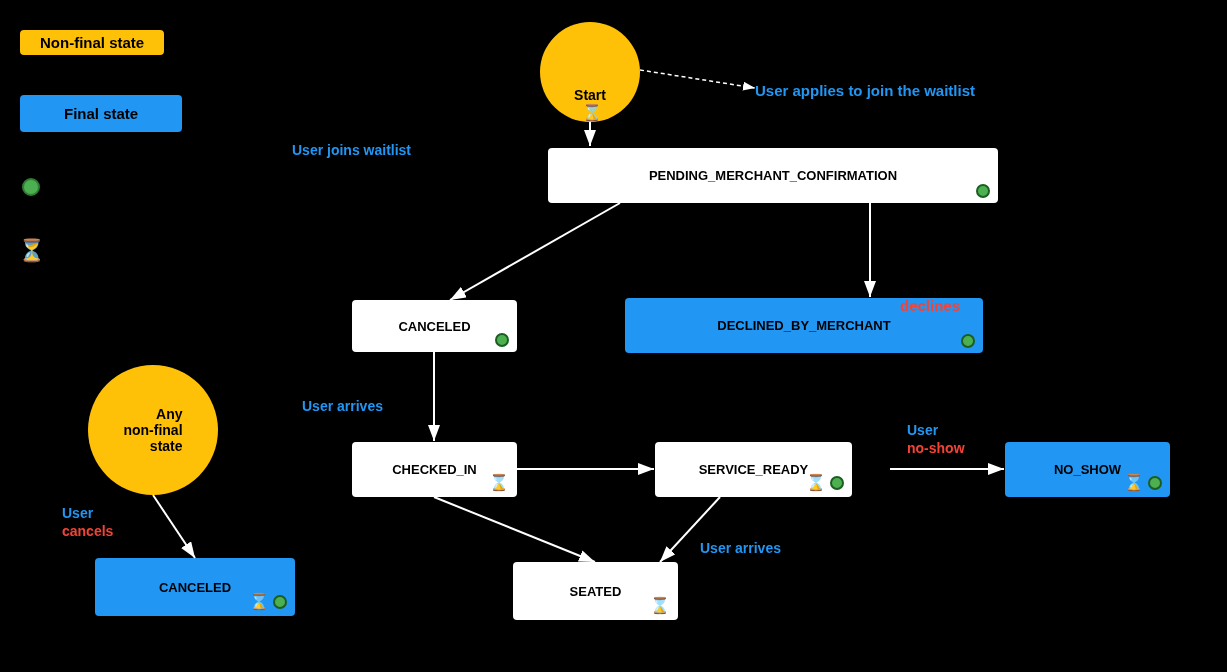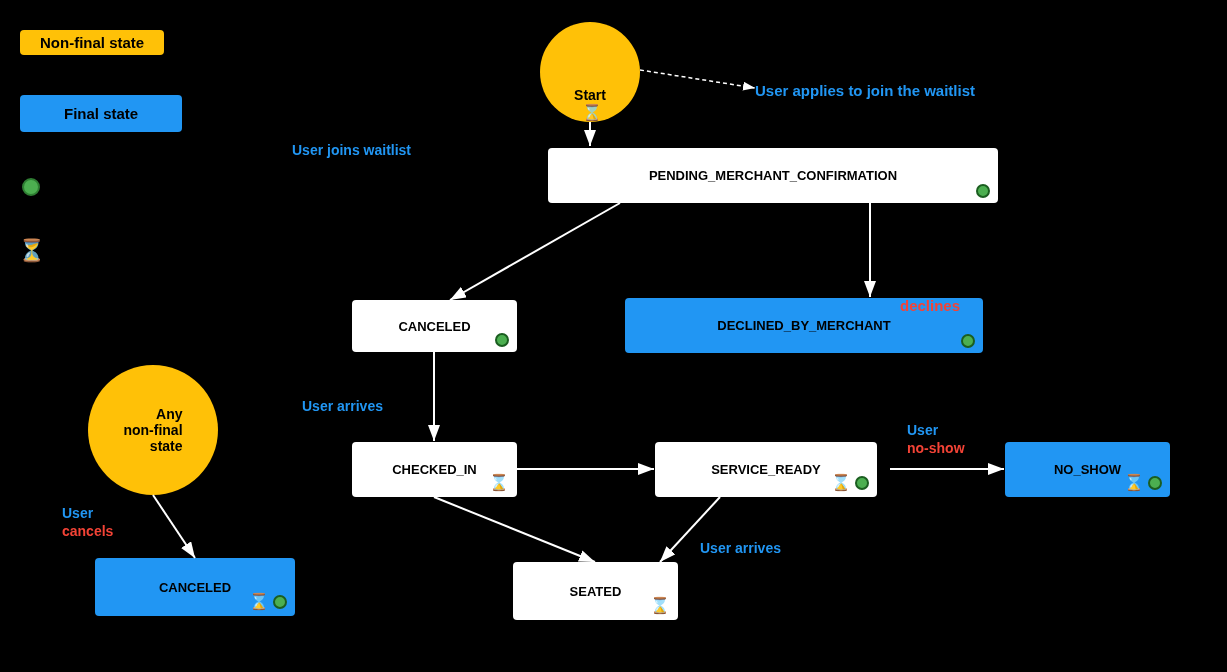--- a/index.html
+++ b/index.html
@@ -178,21 +178,21 @@
   </div>
 </div>
 
 <div class="state-box state-nonfinal" style="left:352px; top:442px; width:165px; height:55px;">
   <span>CHECKED_IN</span>
   <div class="icons-row">
     <span class="icon-hourglass">⌛</span>
   </div>
 </div>
 
-<div class="state-box state-nonfinal" style="left:655px; top:442px; width:222px; height:55px;">
+<div class="state-box state-nonfinal" style="left:655px; top:442px; width:197px; height:55px;">
   <span>SERVICE_READY</span>
   <div class="icons-row">
     <span class="icon-hourglass">⌛</span>
     <div class="icon-green"></div>
   </div>
 </div>
 
 <div class="state-box state-final" style="left:1005px; top:442px; width:165px; height:55px;">
   <span>NO_SHOW</span>
   <div class="icons-row">

